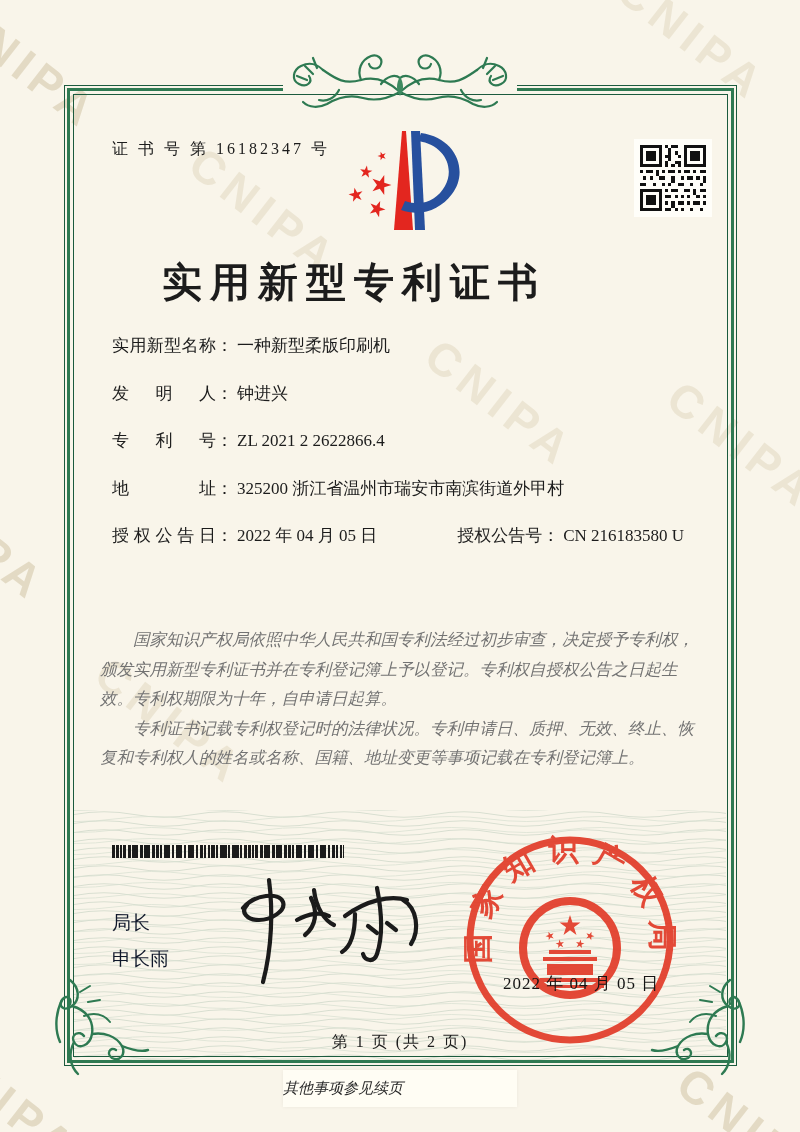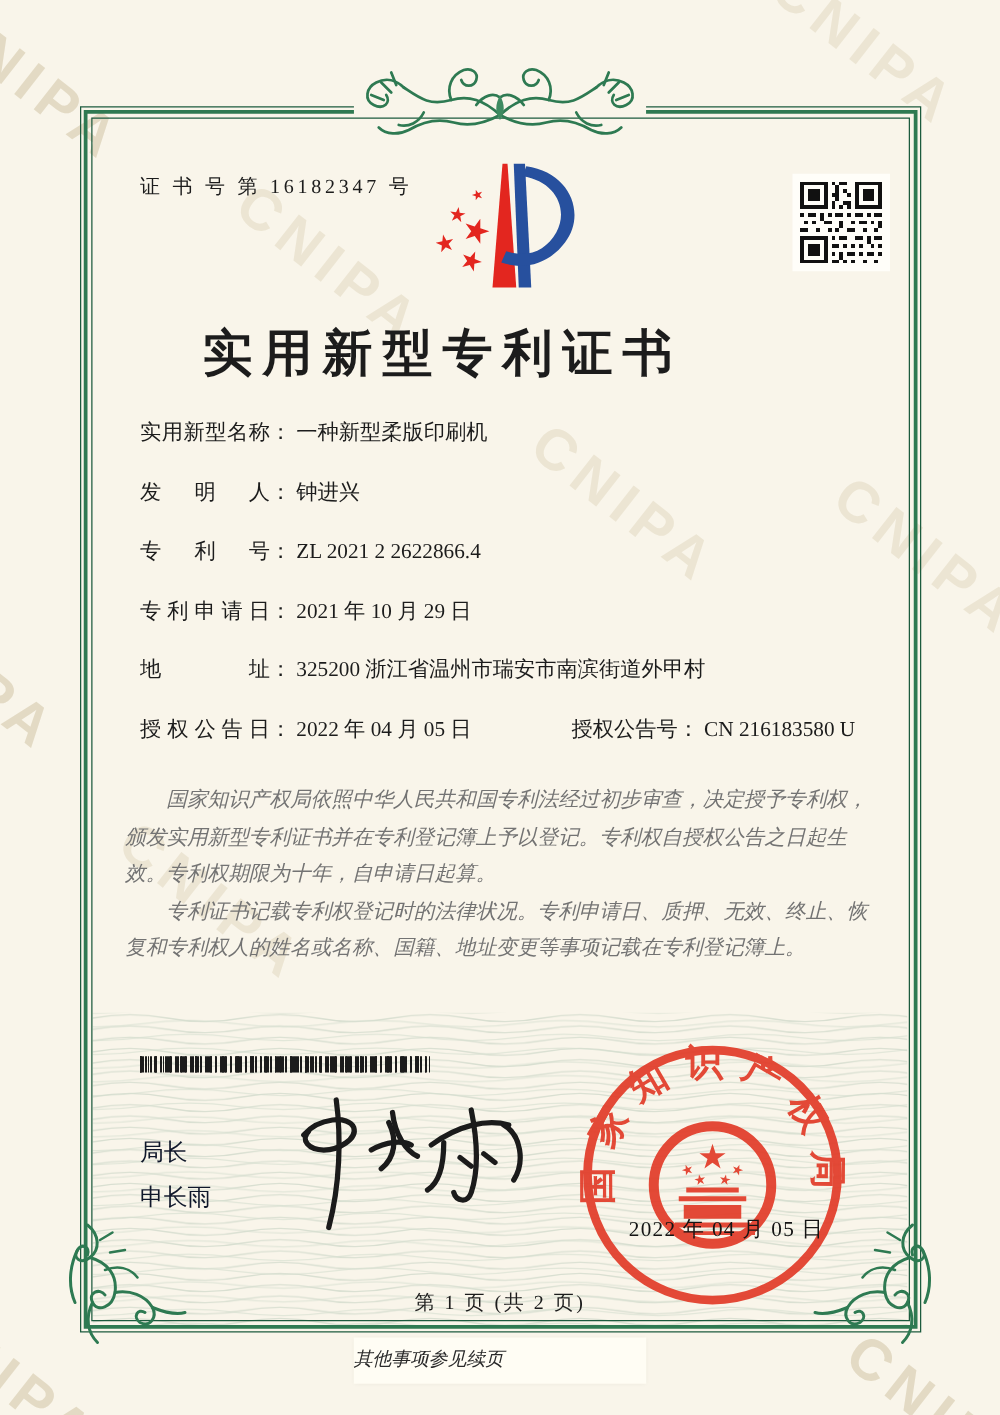--- a/index.html
+++ b/index.html
@@ -196,23 +196,20 @@
   <div class="frow">
     <span class="flabel">实用新型名称</span><span class="fcolon">：</span><span>一种新型柔版印刷机</span>
   </div>
   <div class="frow">
     <span class="flabel">发明人</span><span class="fcolon">：</span><span>钟进兴</span>
   </div>
   <div class="frow">
     <span class="flabel">专利号</span><span class="fcolon">：</span><span>ZL 2021 2 2622866.4</span>
   </div>
   <div class="frow">
-    <span class="flabel">专利申请日</span><span class="fcolon">：</span><span>2021 年 10 月 29 日</span>
-  </div>
-  <div class="frow">
     <span class="flabel">地址</span><span class="fcolon">：</span><span>325200 浙江省温州市瑞安市南滨街道外甲村</span>
   </div>
   <div class="frow">
     <span class="flabel">授权公告日</span><span class="fcolon">：</span><span>2022 年 04 月 05 日</span><span class="fpair2">授权公告号</span><span class="fcolon">：</span><span>CN 216183580 U</span>
   </div>
 </div>
 
 <div class="paras z4">
   <p>国家知识产权局依照中华人民共和国专利法经过初步审查，决定授予专利权，颁发实用新型专利证书并在专利登记簿上予以登记。专利权自授权公告之日起生效。专利权期限为十年，自申请日起算。</p>
   <p>专利证书记载专利权登记时的法律状况。专利申请日、质押、无效、终止、恢复和专利权人的姓名或名称、国籍、地址变更等事项记载在专利登记簿上。</p>

